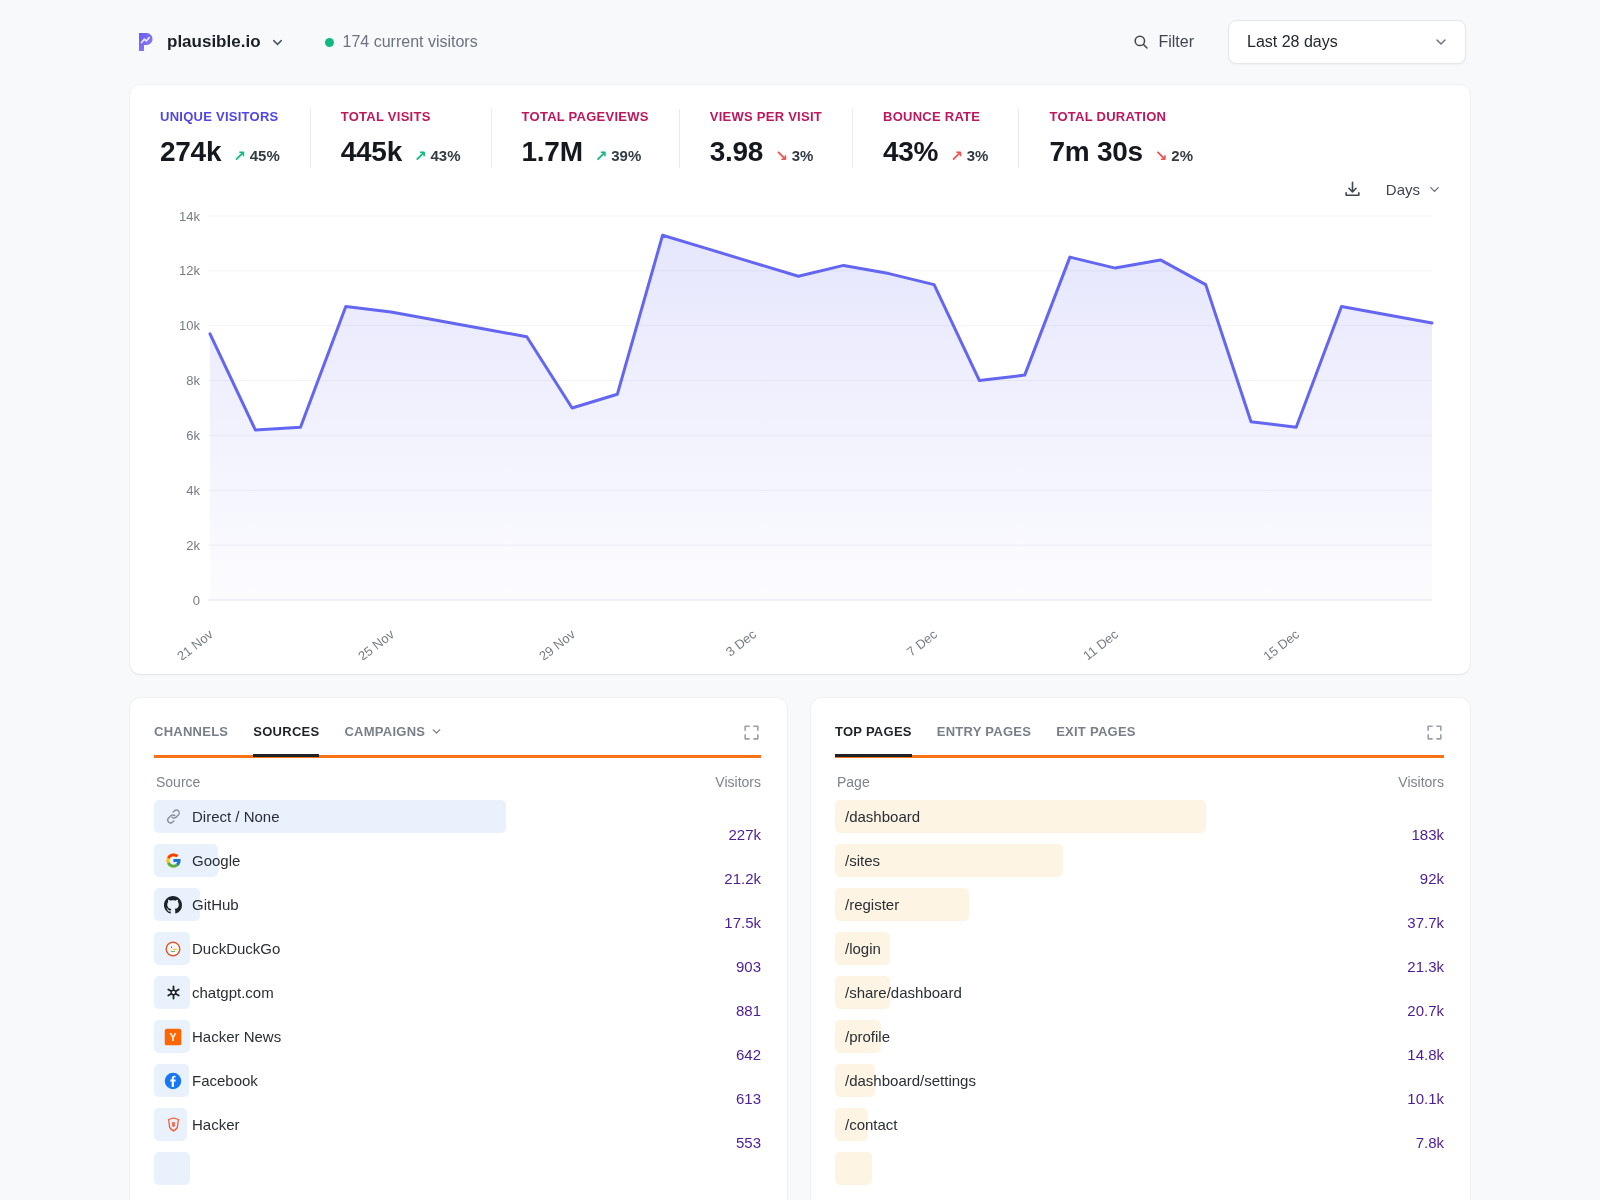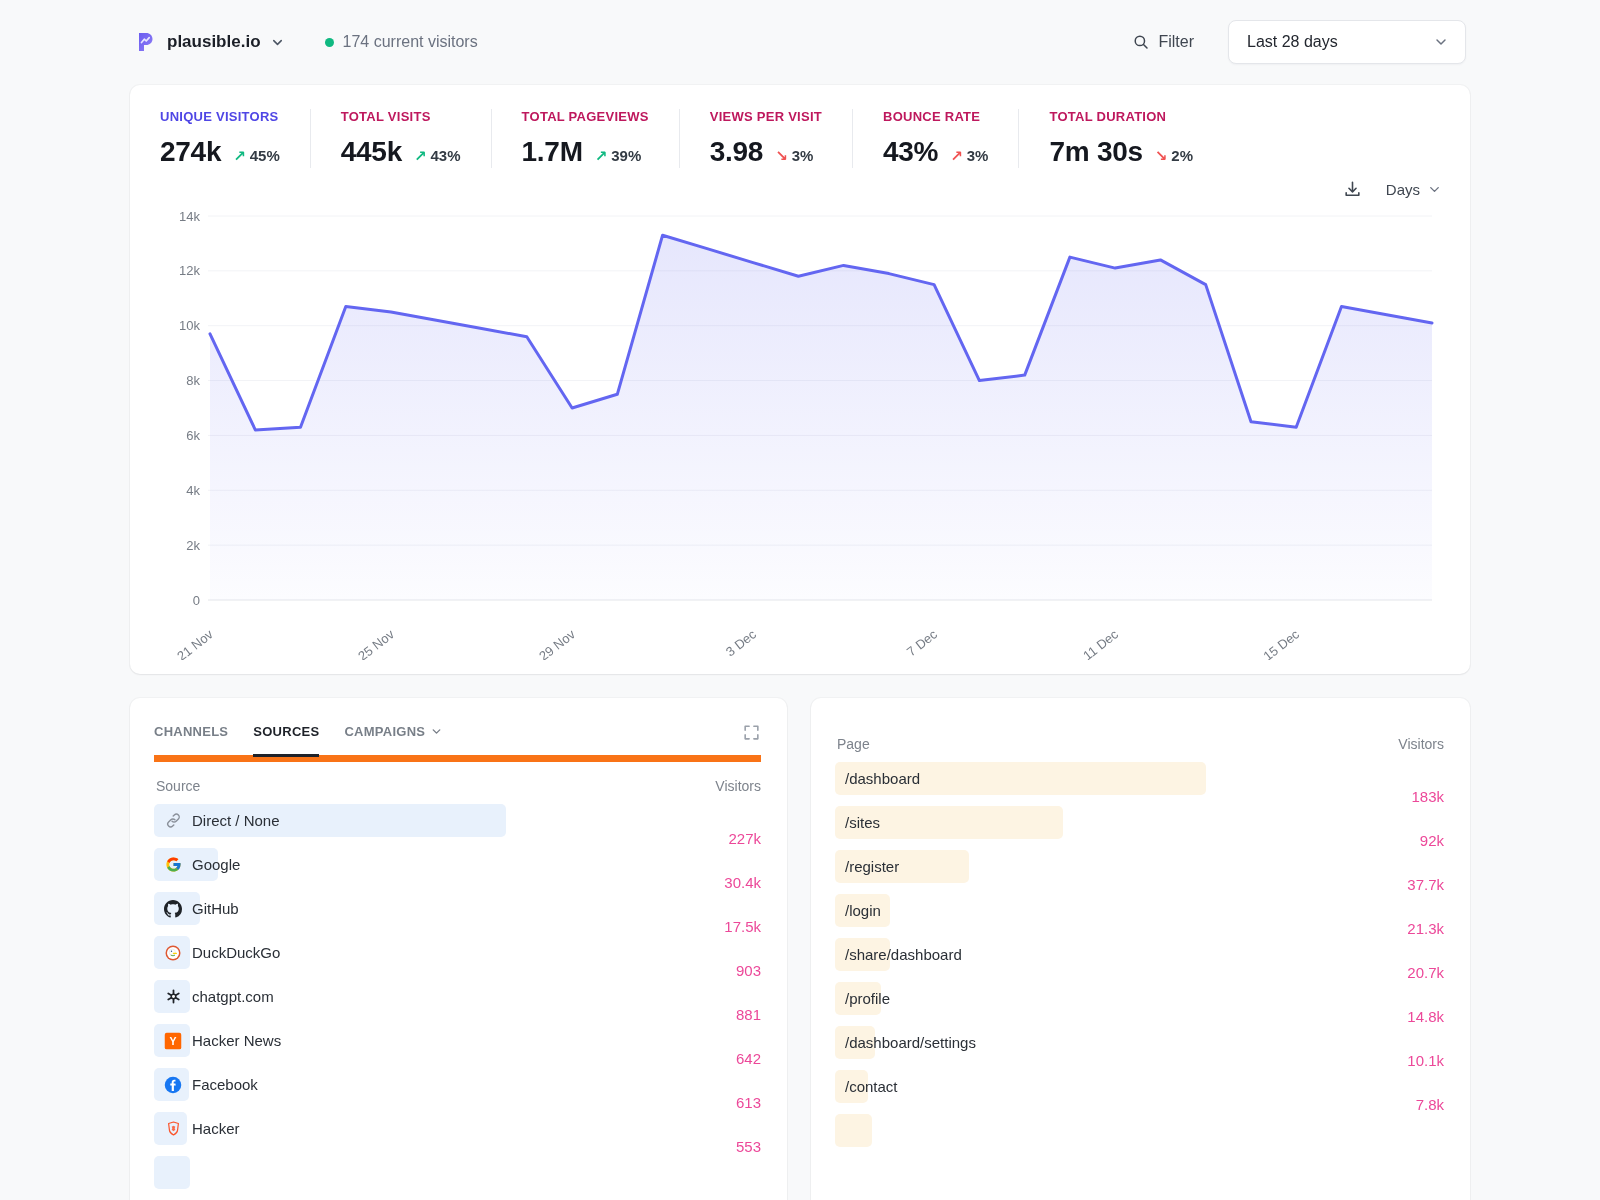--- a/index.html
+++ b/index.html
@@ -47,33 +47,33 @@
   .chart-controls { display:flex; justify-content:flex-end; align-items:center; gap:10px; height:30px; margin:6px 4px 2px 0; }
   .interval-picker { display:flex; align-items:center; gap:7px; font-size:15px; color:#3f4650; cursor:pointer; }
   .dl-btn { display:flex; cursor:pointer; margin-right:14px; }
 
   .chart-wrap { position:relative; }
   svg text { font-family:"Liberation Sans","DejaVu Sans",sans-serif; }
 
   
   .bottom { display:grid; grid-template-columns:657px 659px; gap:24px; }
   .list-panel { padding:22px 26px 10px 24px; min-height:540px; }
-  .tabs-row { display:flex; align-items:center; border-bottom:7px solid #f97316; }
+  .tabs-row { display:flex; align-items:center; border-bottom:3px solid #f97316; }
   .tab { font-size:13px; font-weight:600; letter-spacing:.02em; color:#787f88; padding:4px 0 15px 0; margin-right:25px;
          border-bottom:3px solid transparent; margin-bottom:-2px; cursor:pointer; display:flex; align-items:center; gap:5px; }
   .tab.active { color:#1e2229; font-weight:700; border-bottom-color:#1e2229; }
   .expand-btn { margin-left:auto; cursor:pointer; display:flex; margin-bottom:10px; }
   .col-head { display:flex; justify-content:space-between; font-size:14px; color:#7d838c; margin:16px 0 10px 2px; }
   .rows { }
   .row { position:relative; height:33px; display:flex; align-items:center; margin-bottom:11px; cursor:pointer; }
   .row-bar { position:absolute; left:0; top:0; bottom:0; border-radius:5px; }
   .row-main { position:relative; display:flex; align-items:center; gap:10px; padding-left:10px; }
   .favicon { width:18px; height:18px; display:inline-flex; align-items:center; justify-content:center; flex:0 0 18px; }
   .row-label { font-size:15px; color:#2a2f36; }
-  .row-value { position:relative; margin-left:auto; font-size:15px; color:#ec4899;margin-top:36px; }
+  .row-value { position:relative; margin-left:auto; font-size:15px; color:#4c1d95;margin-top:36px; }
   .stub-row { position:relative; height:33px; margin-bottom:11px; }
 </style>
 </head>
 <body>
 
 <div class="container">
 
   <div class="topbar">
     <div class="site-switcher">
       <span class="chev">
@@ -267,21 +267,21 @@
               <span class="favicon">
                 <svg width="17" height="17" viewBox="0 0 48 48">
                   <path fill="#FFC107" d="M43.6 20H42v0H24v8h11.3C33.7 32.7 29.2 36 24 36c-6.6 0-12-5.4-12-12s5.4-12 12-12c3.1 0 5.9 1.2 8 3l5.7-5.7C34.5 6.1 29.6 4 24 4 12.9 4 4 12.9 4 24s8.9 20 20 20 20-8.9 20-20c0-1.3-.1-2.7-.4-4z"></path>
                   <path fill="#FF3D00" d="M6.3 14.7l6.6 4.8C14.7 15.1 18.9 12 24 12c3.1 0 5.9 1.2 8 3l5.7-5.7C34.5 6.1 29.6 4 24 4 16.3 4 9.7 8.3 6.3 14.7z"></path>
                   <path fill="#4CAF50" d="M24 44c5.2 0 9.9-2 13.4-5.2l-6.2-5.2C29.2 35.1 26.7 36 24 36c-5.2 0-9.6-3.3-11.3-8l-6.5 5C9.5 39.6 16.2 44 24 44z"></path>
                   <path fill="#1976D2" d="M43.6 20H42v0H24v8h11.3c-.8 2.2-2.2 4.1-4.1 5.5l6.2 5.2C36.9 39.2 44 34 44 24c0-1.3-.1-2.7-.4-4z"></path>
                 </svg>
               </span>
               <span class="row-label">Google</span>
             </div>
-            <span class="row-value">30.4k</span>
+            <span class="row-value">21.2k</span>
           </div>
           <div class="row">
             <div class="row-bar" style="width:7.5%;background:#e8f1fc"></div>
             <div class="row-main">
               <span class="favicon">
                 <svg width="18" height="18" viewBox="0 0 16 16" fill="#1f2328">
                   <path d="M8 0C3.58 0 0 3.58 0 8c0 3.54 2.29 6.53 5.47 7.59.4.07.55-.17.55-.38 0-.19-.01-.82-.01-1.49-2.01.37-2.53-.49-2.69-.94-.09-.23-.48-.94-.82-1.13-.28-.15-.68-.52-.01-.53.63-.01 1.08.58 1.23.82.72 1.21 1.87.87 2.33.66.07-.52.28-.87.51-1.07-1.78-.2-3.64-.89-3.64-3.95 0-.87.31-1.59.82-2.15-.08-.2-.36-1.02.08-2.12 0 0 .67-.21 2.2.82.64-.18 1.32-.27 2-.27s1.36.09 2 .27c1.53-1.04 2.2-.82 2.2-.82.44 1.1.16 1.92.08 2.12.51.56.82 1.27.82 2.15 0 3.07-1.87 3.75-3.65 3.95.29.25.54.73.54 1.48 0 1.07-.01 1.93-.01 2.2 0 .21.15.46.55.38A8.01 8.01 0 0 0 16 8c0-4.42-3.58-8-8-8z"></path>
                 </svg>
               </span>
               <span class="row-label">GitHub</span>
@@ -359,20 +359,39 @@
               <span class="row-label">Hacker</span>
             </div>
             <span class="row-value">553</span>
           </div>
           <div class="stub-row">
             <div class="row-bar" style="width:6%;background:#e8f1fc"></div>
           </div>
         </div>
       </div>
     <div class="panel list-panel" id="pages-panel">
+        <div class="tabs-row">
+          <div class="tab active">
+            <span>TOP PAGES</span>
+          </div>
+          <div class="tab">
+            <span>ENTRY PAGES</span>
+          </div>
+          <div class="tab">
+            <span>EXIT PAGES</span>
+          </div>
+          <span class="expand-btn">
+            <svg width="19" height="19" viewBox="0 0 24 24" fill="none" stroke="#9aa0a9" stroke-width="2" stroke-linecap="round" stroke-linejoin="round">
+              <path d="M4 9V4h5"></path>
+              <path d="M15 4h5v5"></path>
+              <path d="M20 15v5h-5"></path>
+              <path d="M9 20H4v-5"></path>
+            </svg>
+          </span>
+        </div>
         <div class="col-head">
           <span>Page</span>
           <span>Visitors</span>
         </div>
         <div class="rows">
           <div class="row">
             <div class="row-bar" style="width:61%;background:#fdf4e3"></div>
             <div class="row-main">
               <span class="row-label">/dashboard</span>
             </div>

